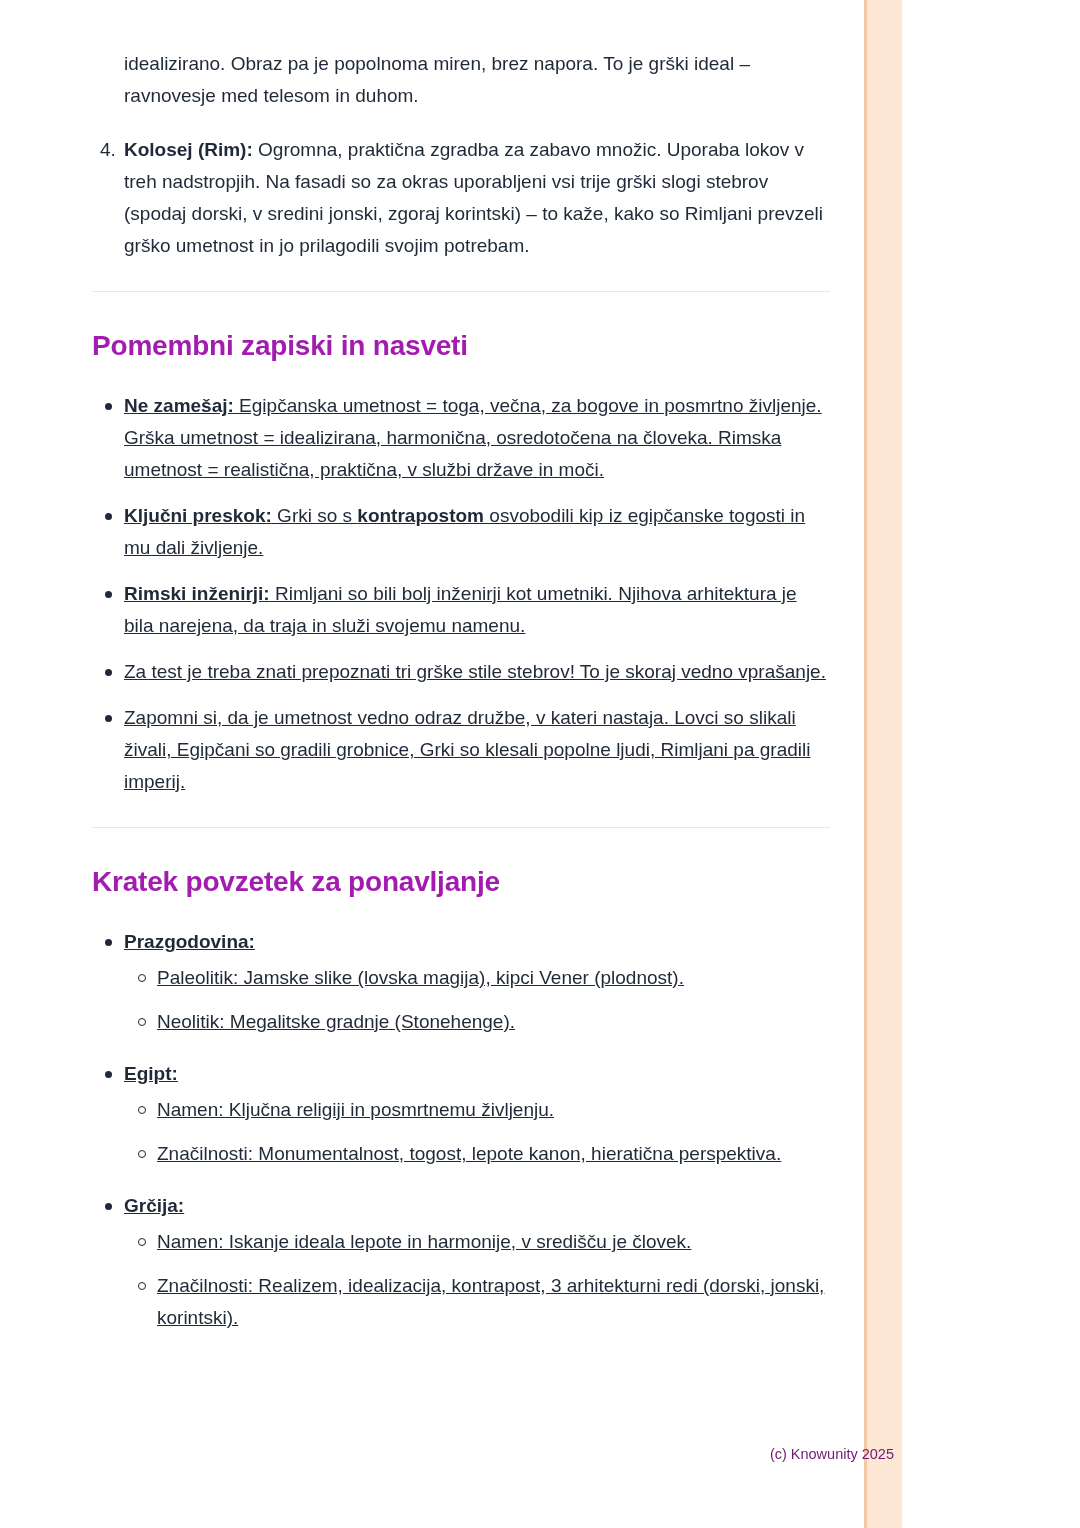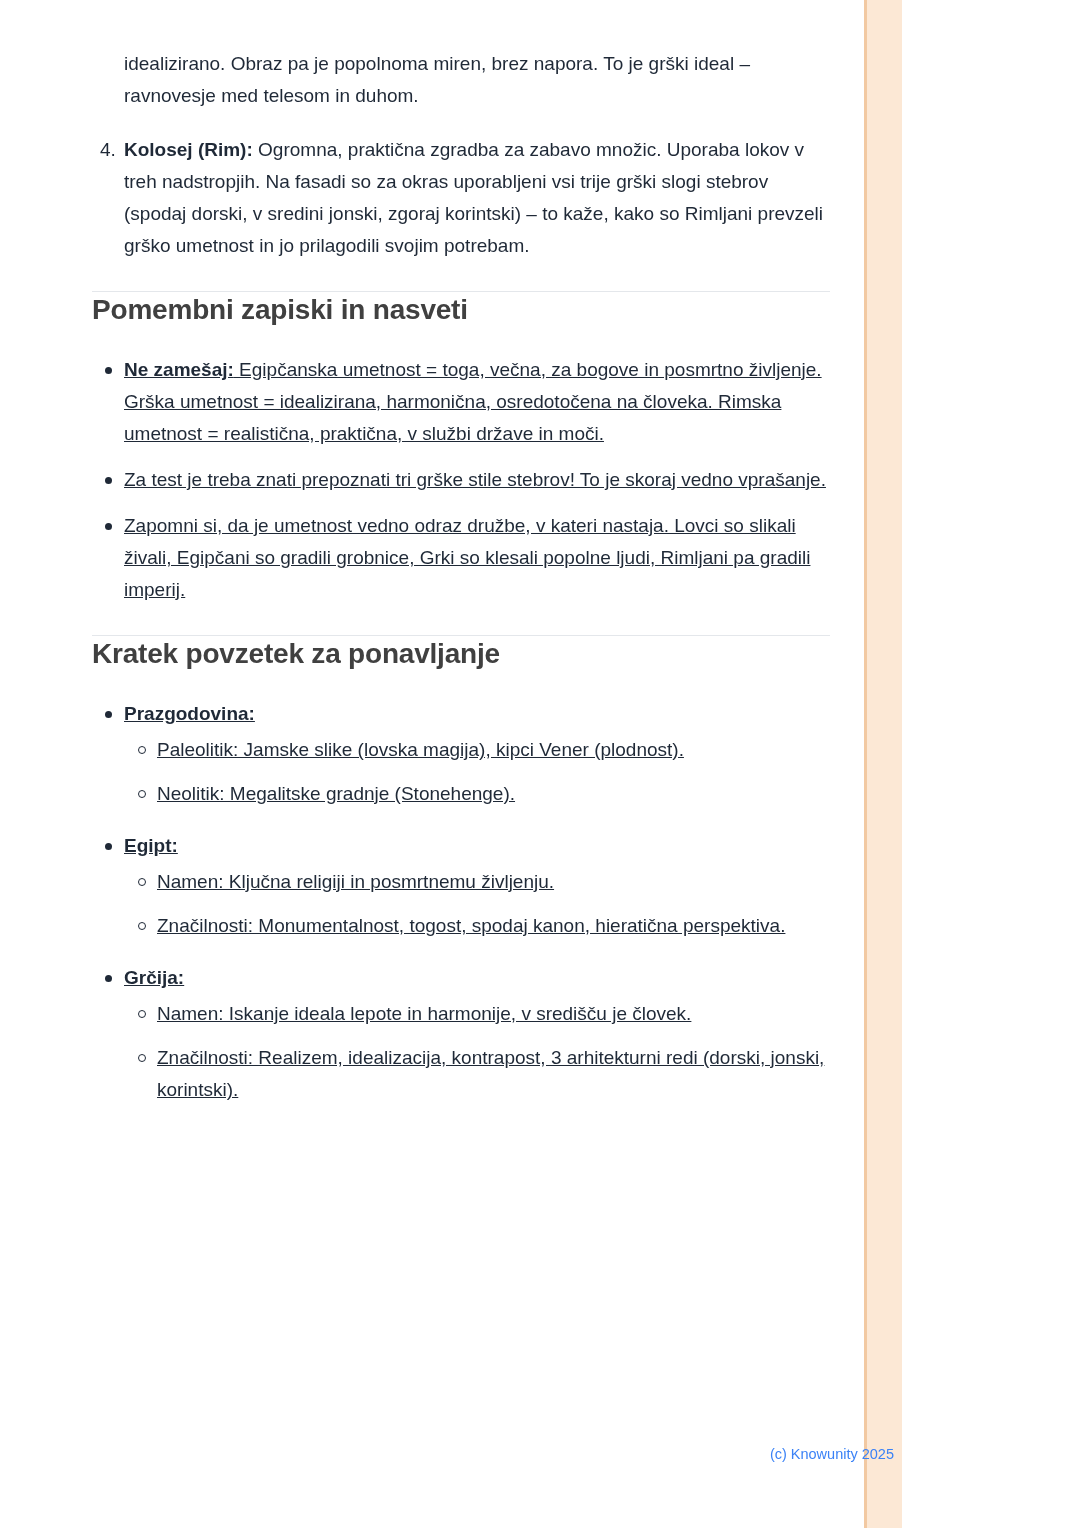--- a/index.html
+++ b/index.html
@@ -43,24 +43,25 @@
   .bold { font-weight: 700; }
 
   .divider {
     border: none;
     border-top: 1px solid #E4E7EB;
     width: 738px;
     margin-top: 29px;
   }
 
   .heading {
-    color: #404040;
+    color: #a21caf;
     font-size: 28px;
     line-height: 36px;
     font-weight: 800;
+    margin-top: 36px;
     letter-spacing: -0.2px;
   }
 
   .bullets { list-style: none; margin-top: 26px; width: 738px; }
   .bullets > li { margin-bottom: 14px; text-decoration: underline; }
   .line { display: flex; }
 
   .marker-dot {
     flex: none;
     width: 7px;
@@ -82,21 +83,21 @@
     margin: 12px 11px 0 0;
   }
 
   .summary > li { margin-bottom: 20px; }
 
   .footer {
     position: absolute;
     right: 70px;
     bottom: 66px;
     font-size: 14.5px;
-    color: #3b82f6;
+    color: #701a75;
     z-index: 2;
   }
 </style>
 </head>
 <body>
 
 <div class="page">
 
   <div class="stripe"></div>
 
@@ -118,20 +119,32 @@
     <ul class="bullets">
       <li>
         <div class="line">
           <span class="marker-dot"></span>
           <span class="itext"><span class="bold">Ne zamešaj:</span><span> Egipčanska umetnost = toga, večna, za bogove in posmrtno življenje. Grška umetnost = idealizirana, harmonična, osredotočena na človeka. Rimska umetnost = realistična, praktična, v službi države in moči.</span></span>
         </div>
       </li>
       <li>
         <div class="line">
           <span class="marker-dot"></span>
+          <span class="itext"><span class="bold">Ključni preskok:</span><span> Grki so s </span><span class="bold">kontrapostom</span><span> osvobodili kip iz egipčanske togosti in mu dali življenje.</span></span>
+        </div>
+      </li>
+      <li>
+        <div class="line">
+          <span class="marker-dot"></span>
+          <span class="itext"><span class="bold">Rimski inženirji:</span><span> Rimljani so bili bolj inženirji kot umetniki. Njihova arhitektura je bila narejena, da traja in služi svojemu namenu.</span></span>
+        </div>
+      </li>
+      <li>
+        <div class="line">
+          <span class="marker-dot"></span>
           <span class="itext"><span>Za test je treba znati prepoznati tri grške stile stebrov! To je skoraj vedno vprašanje.</span></span>
         </div>
       </li>
       <li>
         <div class="line">
           <span class="marker-dot"></span>
           <span class="itext"><span>Zapomni si, da je umetnost vedno odraz družbe, v kateri nastaja. Lovci so slikali živali, Egipčani so gradili grobnice, Grki so klesali popolne ljudi, Rimljani pa gradili imperij.</span></span>
         </div>
       </li>
     </ul>
@@ -164,21 +177,21 @@
           <span class="marker-dot"></span>
           <span class="itext bold">Egipt:</span>
         </div>
         <ul class="subs">
           <li>
             <span class="marker-circle"></span>
             <span class="itext">Namen: Ključna religiji in posmrtnemu življenju.</span>
           </li>
           <li>
             <span class="marker-circle"></span>
-            <span class="itext">Značilnosti: Monumentalnost, togost, spodaj kanon, hieratična perspektiva.</span>
+            <span class="itext">Značilnosti: Monumentalnost, togost, lepote kanon, hieratična perspektiva.</span>
           </li>
         </ul>
       </li>
 
       <li>
         <div class="line">
           <span class="marker-dot"></span>
           <span class="itext bold">Grčija:</span>
         </div>
         <ul class="subs">

